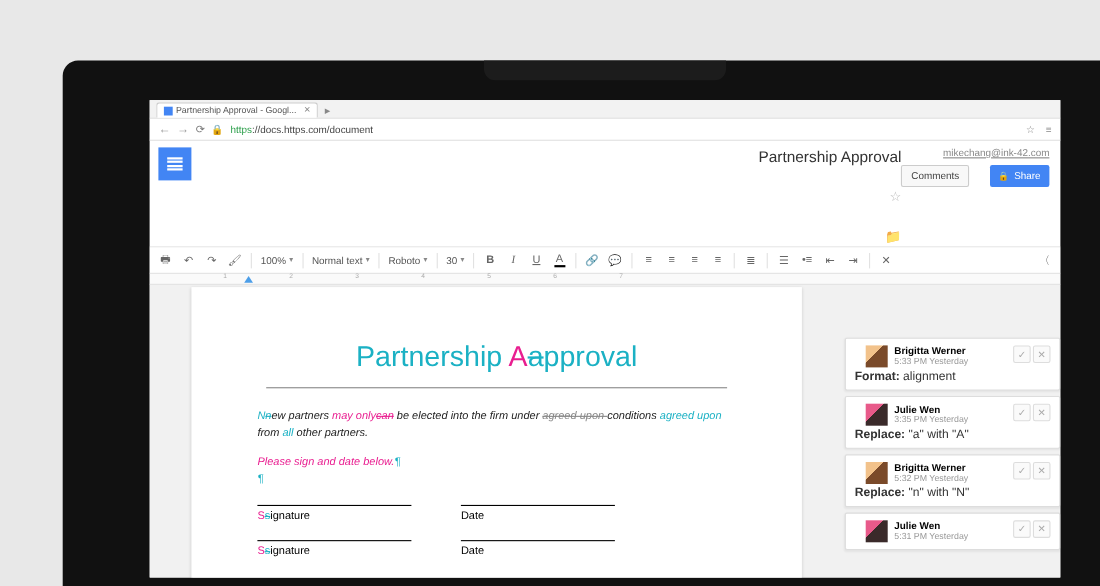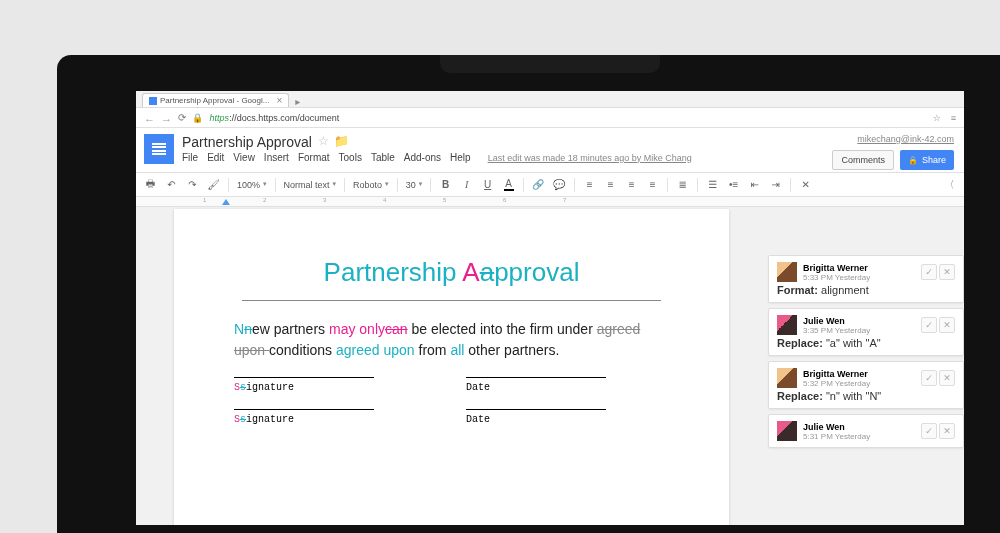--- a/index.html
+++ b/index.html
@@ -69,45 +69,45 @@
   display: flex;
   align-items: center;
   padding: 0 8px;
   gap: 6px;
   font-size: 9px;
   color: #333;
 }
 .nav-arrow { color: #999; font-size: 11px; }
 .reload-icon { color: #777; font-size: 10px; }
 .secure-icon { color: #2b9e4a; font-size: 9px; }
-.url-https { color: #2b9e4a; font-style: italic; }
+.url-https { color: #2b9e4a; }
 .url-rest { color: #444; }
 .addr-right { margin-left: auto; display: flex; gap: 10px; color: #888; }
 
 .docs-header {
   display: flex;
   padding: 6px 10px 2px 0;
   border-bottom: 1px solid #e0e0e0;
 }
 .docs-logo {
   width: 30px; height: 30px;
   background: #4285f4;
   margin: 0 8px;
   display: flex; align-items: center; justify-content: center;
 }
 .docs-logo-bars { width: 14px; height: 12px; display: flex; flex-direction: column; justify-content: space-between; }
 .docs-logo-bars span { display: block; height: 2px; background: #fff; }
 .title-area { flex: 1; }
-.title-row { display: flex; align-items: flex-start; gap: 6px; font-size: 14px; color: #333; }
+.title-row { display: flex; align-items: flex-end; gap: 22px; font-size: 14px; color: #333; flex-direction: column; }
 .star-icon, .folder-icon { color: #bbb; font-size: 12px; }
 .menu-row { display: flex; gap: 9px; font-size: 10px; color: #444; margin-top: 2px; align-items: center; }
 .menu-row .edit-status { color: #888; text-decoration: underline; font-size: 9px; margin-left: 8px; }
 .header-right { text-align: right; }
 .user-email { font-size: 9px; color: #888; text-decoration: underline; margin-bottom: 6px; }
-.header-btns { display: flex; gap: 6px; justify-content: flex-end; }
+.header-btns { display: flex; gap: 19px; justify-content: flex-end; }
 .btn-comments {
   border: 1px solid #ccc; background: #f8f8f8;
   font-size: 9px; padding: 4px 8px; border-radius: 2px;
   color: #444;
 }
 .btn-share {
   background: #4285f4; color: #fff; border: none;
   font-size: 9px; padding: 4px 8px; border-radius: 2px;
   display: flex; align-items: center; gap: 4px;
 }
@@ -159,26 +159,26 @@
 .doc-title {
   font-size: 26px;
   text-align: center;
   color: #1bb1c4;
   font-weight: 400;
   margin-bottom: 12px;
 }
 .doc-title .ins { color: #e91e90; }
 .doc-title .del { text-decoration: line-through; color: #1bb1c4; }
 .hr { border: none; border-top: 1px solid #888; margin: 6px 8px 18px; }
-.para { font-size: 14px; line-height: 1.5; color: #222; margin-bottom: 12px; }
+.para { font-size: 10px; line-height: 1.5; color: #222; margin-bottom: 12px; font-style: italic; }
 .para .ins { color: #e91e90; }
 .para .t-teal { color: #1bb1c4; }
 .para .del { text-decoration: line-through; color: #888; }
 .pilcrow { color: #1bb1c4; }
-.sig-row { display: flex; gap: 92px; margin-top: 16px; font-family: Liberation Mono, monospace; }
+.sig-row { display: flex; gap: 45px; margin-top: 16px; }
 .sig-col { flex: 0 0 140px; }
 .sig-line { border-top: 1px solid #000; height: 2px; margin-bottom: 3px; }
 .sig-label { font-size: 10px; }
 .sig-label .ins { color: #e91e90; }
 .sig-label .del { color: #1bb1c4; text-decoration: line-through; }
 
 .comments-panel {
   position: absolute;
   right: 0;
   top: 48px;
@@ -189,21 +189,21 @@
   padding-left: 14px;
 }
 .comment-card {
   background: #fff;
   border: 1px solid #ddd;
   border-radius: 2px;
   padding: 6px 8px;
   font-size: 9px;
   box-shadow: 0 1px 2px rgba(0,0,0,0.06);
 }
-.comment-head { display: flex; gap: 6px; align-items: center; }
+.comment-head { display: flex; gap: 6px; align-items: flex-start; margin-left: 10px; }
 .avatar { width: 20px; height: 20px; display: inline-block; }
 .avatar.bw { background: linear-gradient(135deg,#f2c28b 40%,#7a4a2a 40%); }
 .avatar.jw { background: linear-gradient(135deg,#e85a8a 40%,#3a2a2a 40%); }
 .comment-user { font-weight: bold; font-size: 9px; }
 .comment-time { font-size: 8px; color: #999; }
 .comment-actions { margin-left: auto; display: flex; gap: 2px; }
 .caction {
   width: 16px; height: 16px;
   border: 1px solid #ddd; background: #fafafa;
   display: flex; align-items: center; justify-content: center;
@@ -250,32 +250,20 @@
             <span></span>
             <span></span>
           </div>
       </div>
       <div class="title-area">
         <div class="title-row">
           <span>Partnership Approval</span>
           <span class="star-icon">☆</span>
           <span class="folder-icon">📁</span>
         </div>
-        <div class="menu-row">
-          <span>File</span>
-          <span>Edit</span>
-          <span>View</span>
-          <span>Insert</span>
-          <span>Format</span>
-          <span>Tools</span>
-          <span>Table</span>
-          <span>Add-ons</span>
-          <span>Help</span>
-          <span class="edit-status">Last edit was made 18 minutes ago by Mike Chang</span>
-        </div>
       </div>
       <div class="header-right">
         <div class="user-email">mikechang@ink-42.com</div>
         <div class="header-btns">
           <button class="btn-comments">Comments</button>
           <button class="btn-share">
             <span class="lock-icon-sm">🔒</span>
             <span>Share</span>
           </button>
         </div>
@@ -348,20 +336,24 @@
 
     <div class="workspace">
       <div class="page">
         <h1 class="doc-title">
           <span>Partnership </span><span class="ins">A</span><span class="del">a</span><span>pproval</span>
         </h1>
         <hr class="hr">
         <p class="para">
           <span class="t-teal">N</span><span class="t-teal" style="text-decoration:line-through">n</span><span>ew partners </span><span class="ins">may only</span><span class="ins" style="text-decoration:line-through">can</span><span> be elected into the firm under </span><span class="del">agreed upon </span><span>conditions </span><span class="t-teal">agreed upon</span><span> from </span><span class="t-teal">all</span><span> other partners.</span>
         </p>
+        <p class="para">
+          <span class="ins">Please sign and date below.</span><span class="pilcrow">¶</span><br>
+          <span class="pilcrow">¶</span>
+        </p>
         <div class="sig-row">
           <div class="sig-col">
             <div class="sig-line"></div>
             <div class="sig-label"><span class="ins">S</span><span class="del">s</span><span>ignature</span></div>
           </div>
           <div class="sig-col">
             <div class="sig-line"></div>
             <div class="sig-label">Date</div>
           </div>
         </div>

